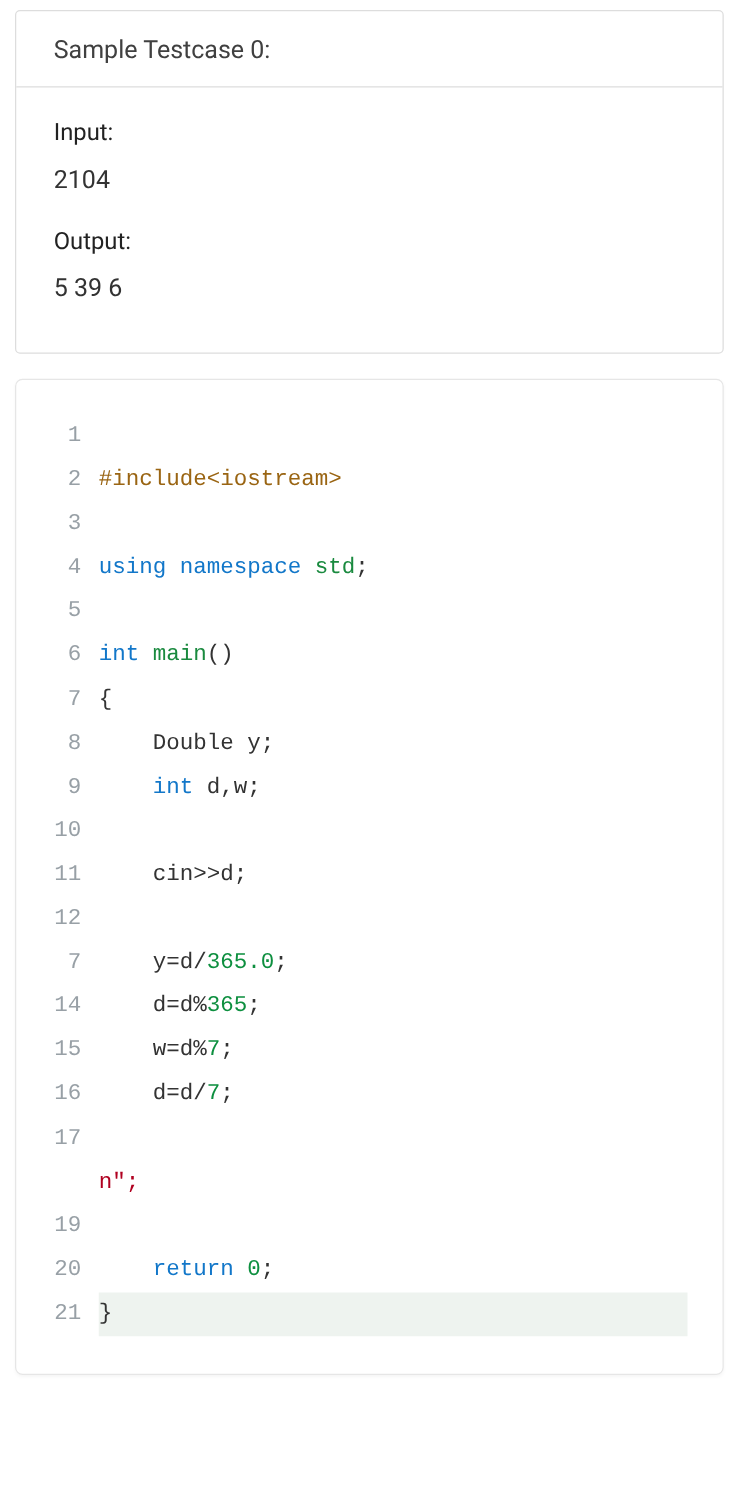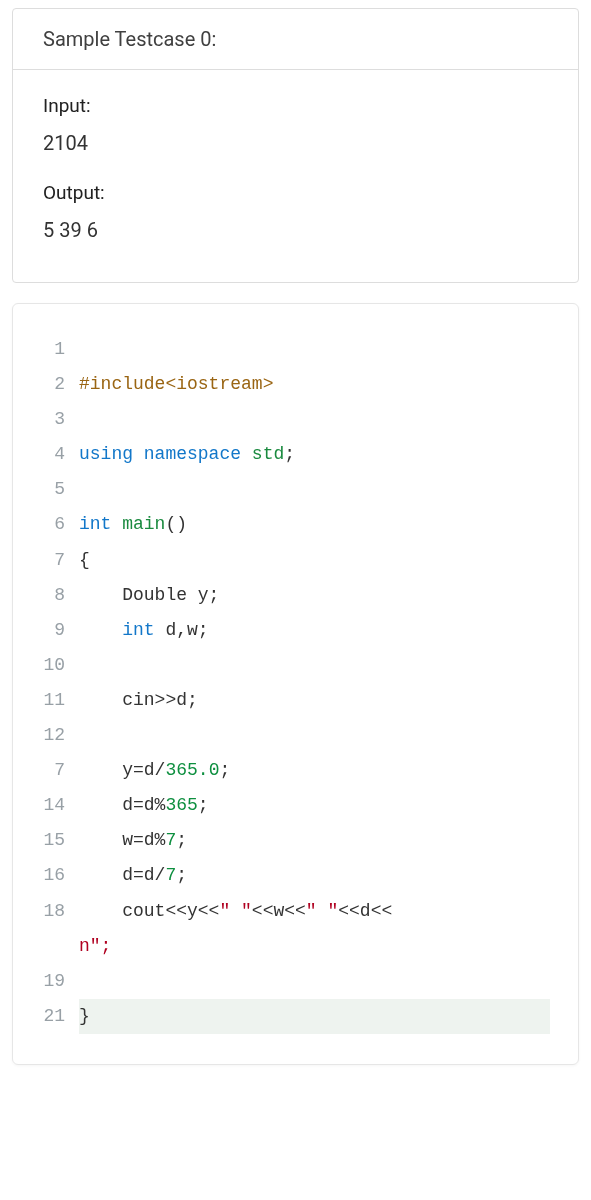--- a/index.html
+++ b/index.html
@@ -148,30 +148,34 @@
         </tr>
         <tr>
           <td class="linenum">15</td>
           <td class="codecell"><span class="k-ident">    w=d%</span><span class="k-num">7</span><span class="k-punct">;</span></td>
         </tr>
         <tr>
           <td class="linenum">16</td>
           <td class="codecell"><span class="k-ident">    d=d/</span><span class="k-num">7</span><span class="k-punct">;</span></td>
         </tr>
         <tr>
-          <td class="linenum">18</td>
-          <td class="codecell"><span class="k-ident">    cout&lt;&lt;y&lt;&lt;</span><span class="k-str">" "</span><span class="k-ident">&lt;&lt;w&lt;&lt;</span><span class="k-str">" "</span><span class="k-ident">&lt;&lt;d&lt;&lt;</span></td>
+          <td class="linenum">17</td>
+          <td class="codecell"></td>
         </tr>
         <tr>
           <td class="linenum"></td>
           <td class="codecell"><span class="k-str">n";</span></td>
         </tr>
         <tr>
           <td class="linenum">19</td>
           <td class="codecell"></td>
         </tr>
         <tr>
+          <td class="linenum">20</td>
+          <td class="codecell"><span class="k-ident">    </span><span class="k-kw">return </span><span class="k-num">0</span><span class="k-punct">;</span></td>
+        </tr>
+        <tr>
           <td class="linenum">21</td>
           <td class="codecell last-line-bg"><span class="k-punct">}</span></td>
         </tr>
       </tbody>
     </table>
 </div>
 
 </body></html>

